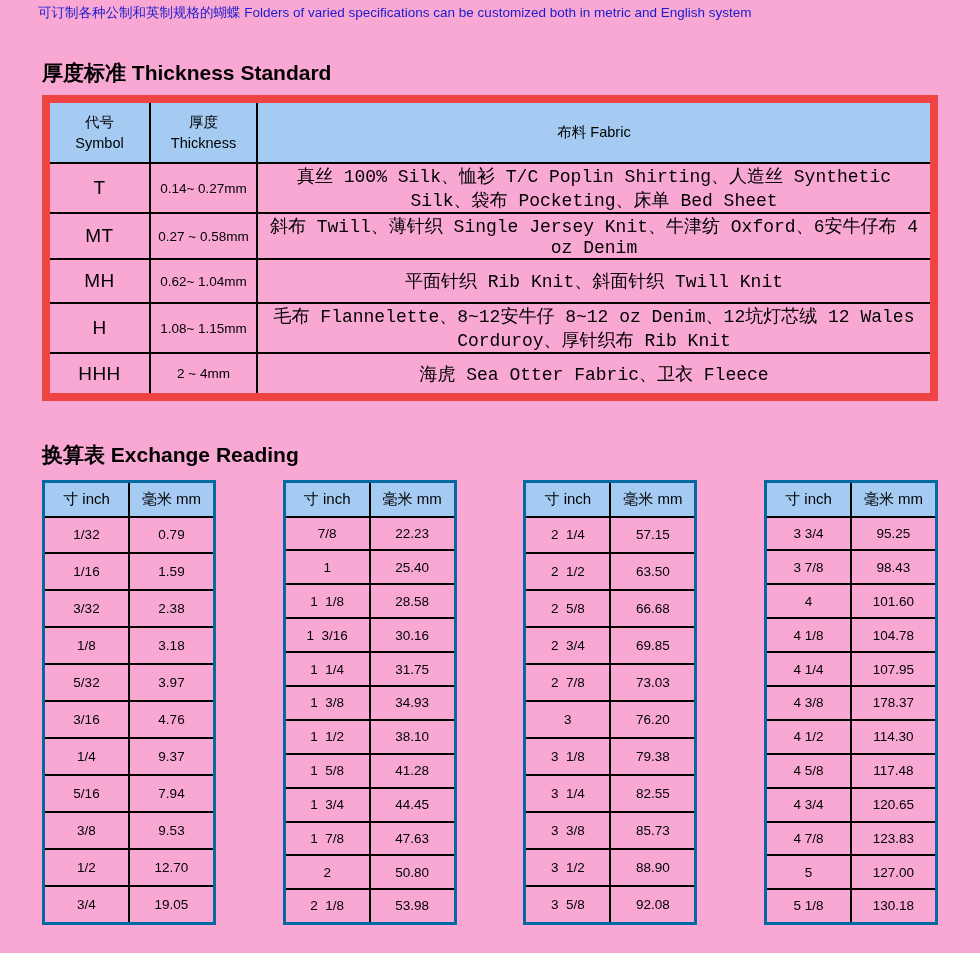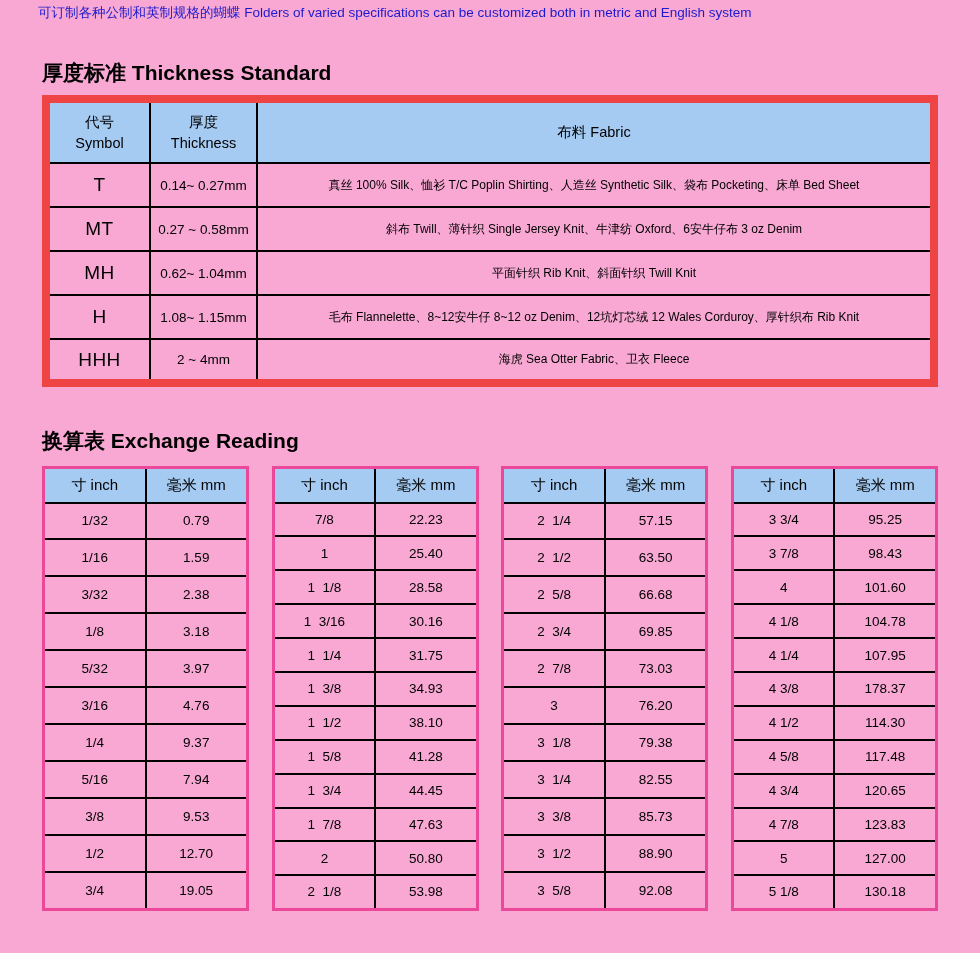--- a/index.html
+++ b/index.html
@@ -52,33 +52,33 @@
     height: 64px;
     font-weight: normal;
     font-size: 14.5px;
     line-height: 21px;
   }
   .col-symbol    { width: 104px; }
   .col-thickness { width: 107px; }
   .thickness-table td { height: 44px; }
   td.sym { font-size: 19px; letter-spacing: 0.5px; }
   td.thk { font-size: 13.5px; padding: 8px 1px; }
-  td.fab { font-size: 12px; }
+  td.fab { font-size: 18px; font-family: Liberation Mono, monospace; }
 
   
   .exchange-grid {
     margin: 13px 0 0 42px;
     width: 896px;
     display: flex;
     justify-content: space-between;
   }
   .ex-table {
-    width: 207px;
+    width: 174px;
     table-layout: fixed;
-    border: 3px solid #ec4899;
+    border: 3px solid #0369a1;
   }
   .ex-table th, .ex-table td {
     border: 2px solid #000;
     text-align: center;
     vertical-align: middle;
   }
   .ex-table th {
     background: #a5cbf3;
     height: 35px;
     font-weight: normal;
@@ -115,21 +115,21 @@
     </thead>
     <tbody id="thickness-body">
         <tr>
           <td class="sym">T</td>
           <td class="thk">0.14~ 0.27mm</td>
           <td class="fab">真丝 100% Silk、恤衫 T/C Poplin Shirting、人造丝 Synthetic Silk、袋布 Pocketing、床单 Bed Sheet</td>
         </tr>
         <tr>
           <td class="sym">MT</td>
           <td class="thk">0.27 ~ 0.58mm</td>
-          <td class="fab">斜布 Twill、薄针织 Single Jersey Knit、牛津纺 Oxford、6安牛仔布 3 oz Denim</td>
+          <td class="fab">斜布 Twill、薄针织 Single Jersey Knit、牛津纺 Oxford、6安牛仔布 4 oz Denim</td>
         </tr>
         <tr>
           <td class="sym">MH</td>
           <td class="thk">0.62~ 1.04mm</td>
           <td class="fab">平面针织 Rib Knit、斜面针织 Twill Knit</td>
         </tr>
         <tr>
           <td class="sym">H</td>
           <td class="thk">1.08~ 1.15mm</td>
           <td class="fab">毛布 Flannelette、8~12安牛仔 8~12 oz Denim、12坑灯芯绒 12 Wales Corduroy、厚针织布 Rib Knit</td>

